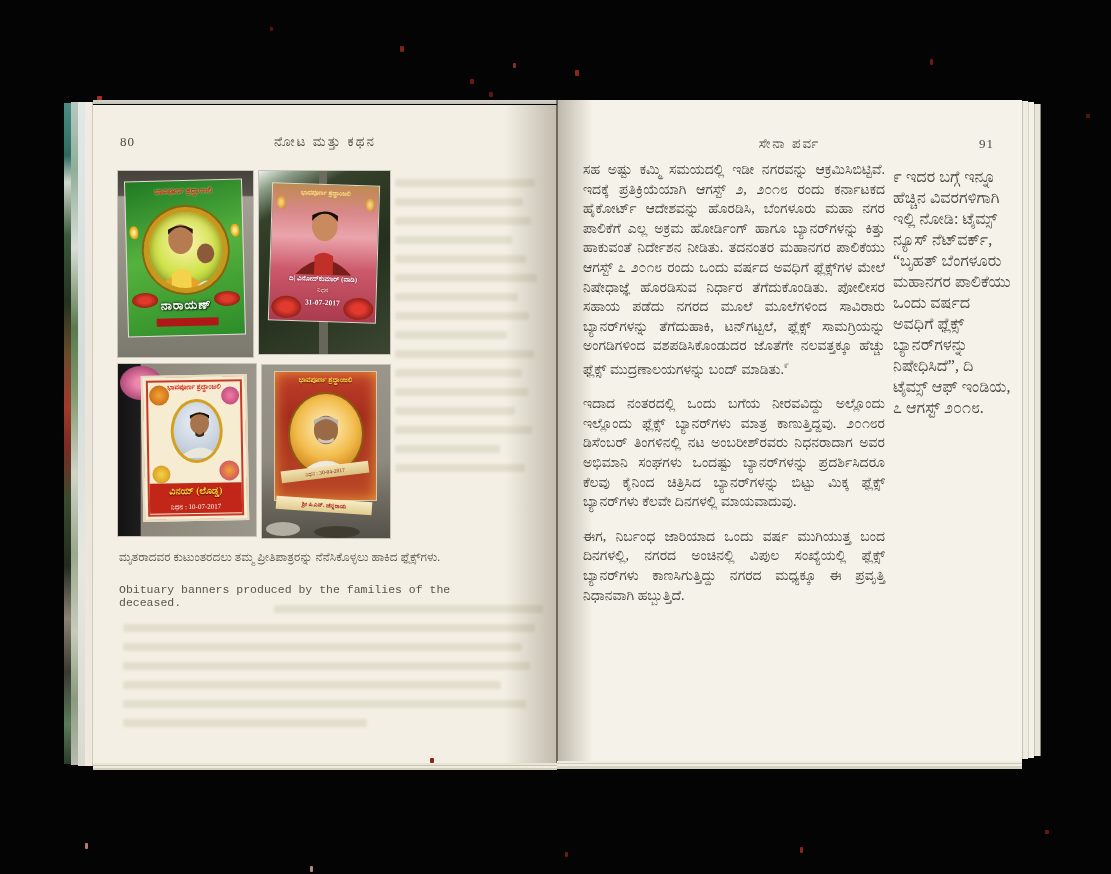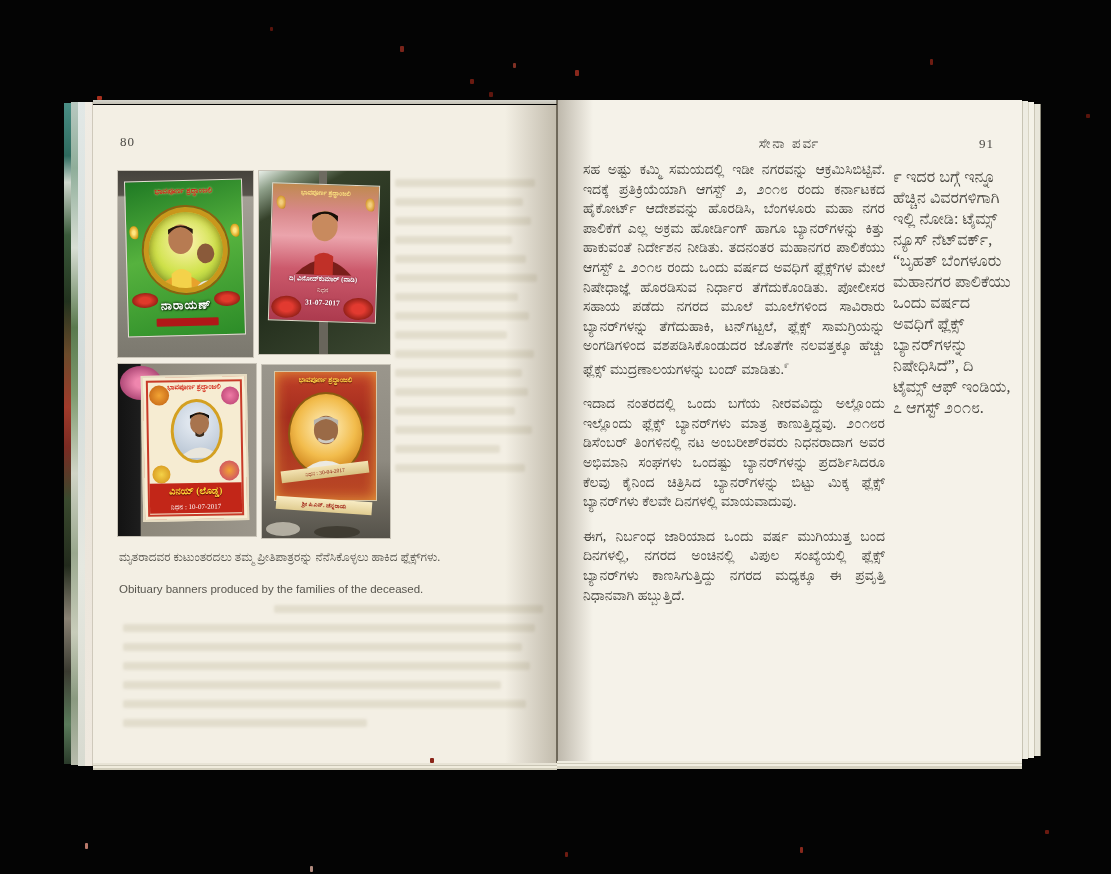--- a/index.html
+++ b/index.html
@@ -40,21 +40,21 @@
     background:linear-gradient(90deg, rgba(70,58,38,.32) 0%, rgba(70,58,38,0) 100%); }
   .gutter-line { left:556px; top:100px; width:2px; height:663px; background:rgba(45,38,24,.55); }
 
   
   .pageno { font-size:13px; color:#4a4944; letter-spacing:1px; }
   .running-title { font-size:13.5px; color:#4a4944; letter-spacing:2px; text-align:center; width:100%; }
 
   .ghost-line { height:8px; border-radius:2px; background:#d2ccb6; opacity:.5; filter:blur(1.6px); margin-bottom:11px; }
 
   .caption-kn { font-size:12px; line-height:16px; color:#55534c; width:336px; }
-  .caption-en { font-family:Liberation Sans, sans-serif; font-size:11.5px; color:#57554e; width:350px; }
+  .caption-en { font-family:Liberation Mono, monospace; font-size:11.5px; color:#57554e; width:350px; }
 
   
   .ph { position:absolute; overflow:hidden; box-shadow:0 0 0 1px rgba(120,115,100,.35); }
   .ph * { position:absolute; }
   .bn-title { width:100%; text-align:center; font-weight:bold; }
   .flower { border-radius:50%; }
   .lamp { width:9px; height:13px; border-radius:45% 45% 30% 60%; background:radial-gradient(#ffe680 20%,#d8a018 70%,#8a6210); }
   .portrait-svg { left:50%; transform:translateX(-50%); }
 
   
@@ -136,20 +136,21 @@
 <body>
 
 <div class="abs fore-edge edge-l1"></div>
 <div class="abs edge-l2"></div>
 <div class="abs edge-l3"></div>
 <div class="abs edge-l4"></div>
 <div class="abs top-edge"></div>
 
 <div class="abs page-left">
   <div class="abs pageno" style="left:27px; top:29px;">80</div>
+  <div class="abs running-title" style="top:29px;">ನೋಟ ಮತ್ತು ಕಥನ</div>
 
   <div class="abs" style="left:302px; top:74px; width:146px;">
     <div class="ghost-line" style="width:96%"></div>
       <div class="ghost-line" style="width:88%"></div>
     <div class="ghost-line" style="width:93%"></div>
       <div class="ghost-line" style="width:80%"></div>
     <div class="ghost-line" style="width:90%"></div>
       <div class="ghost-line" style="width:97%"></div>
     <div class="ghost-line" style="width:84%"></div>
       <div class="ghost-line" style="width:92%"></div>

